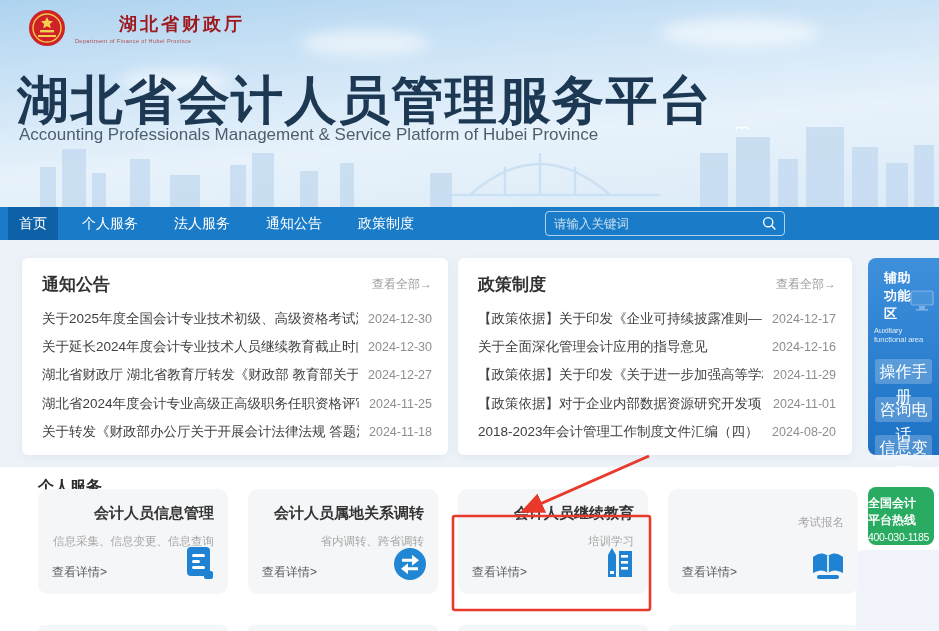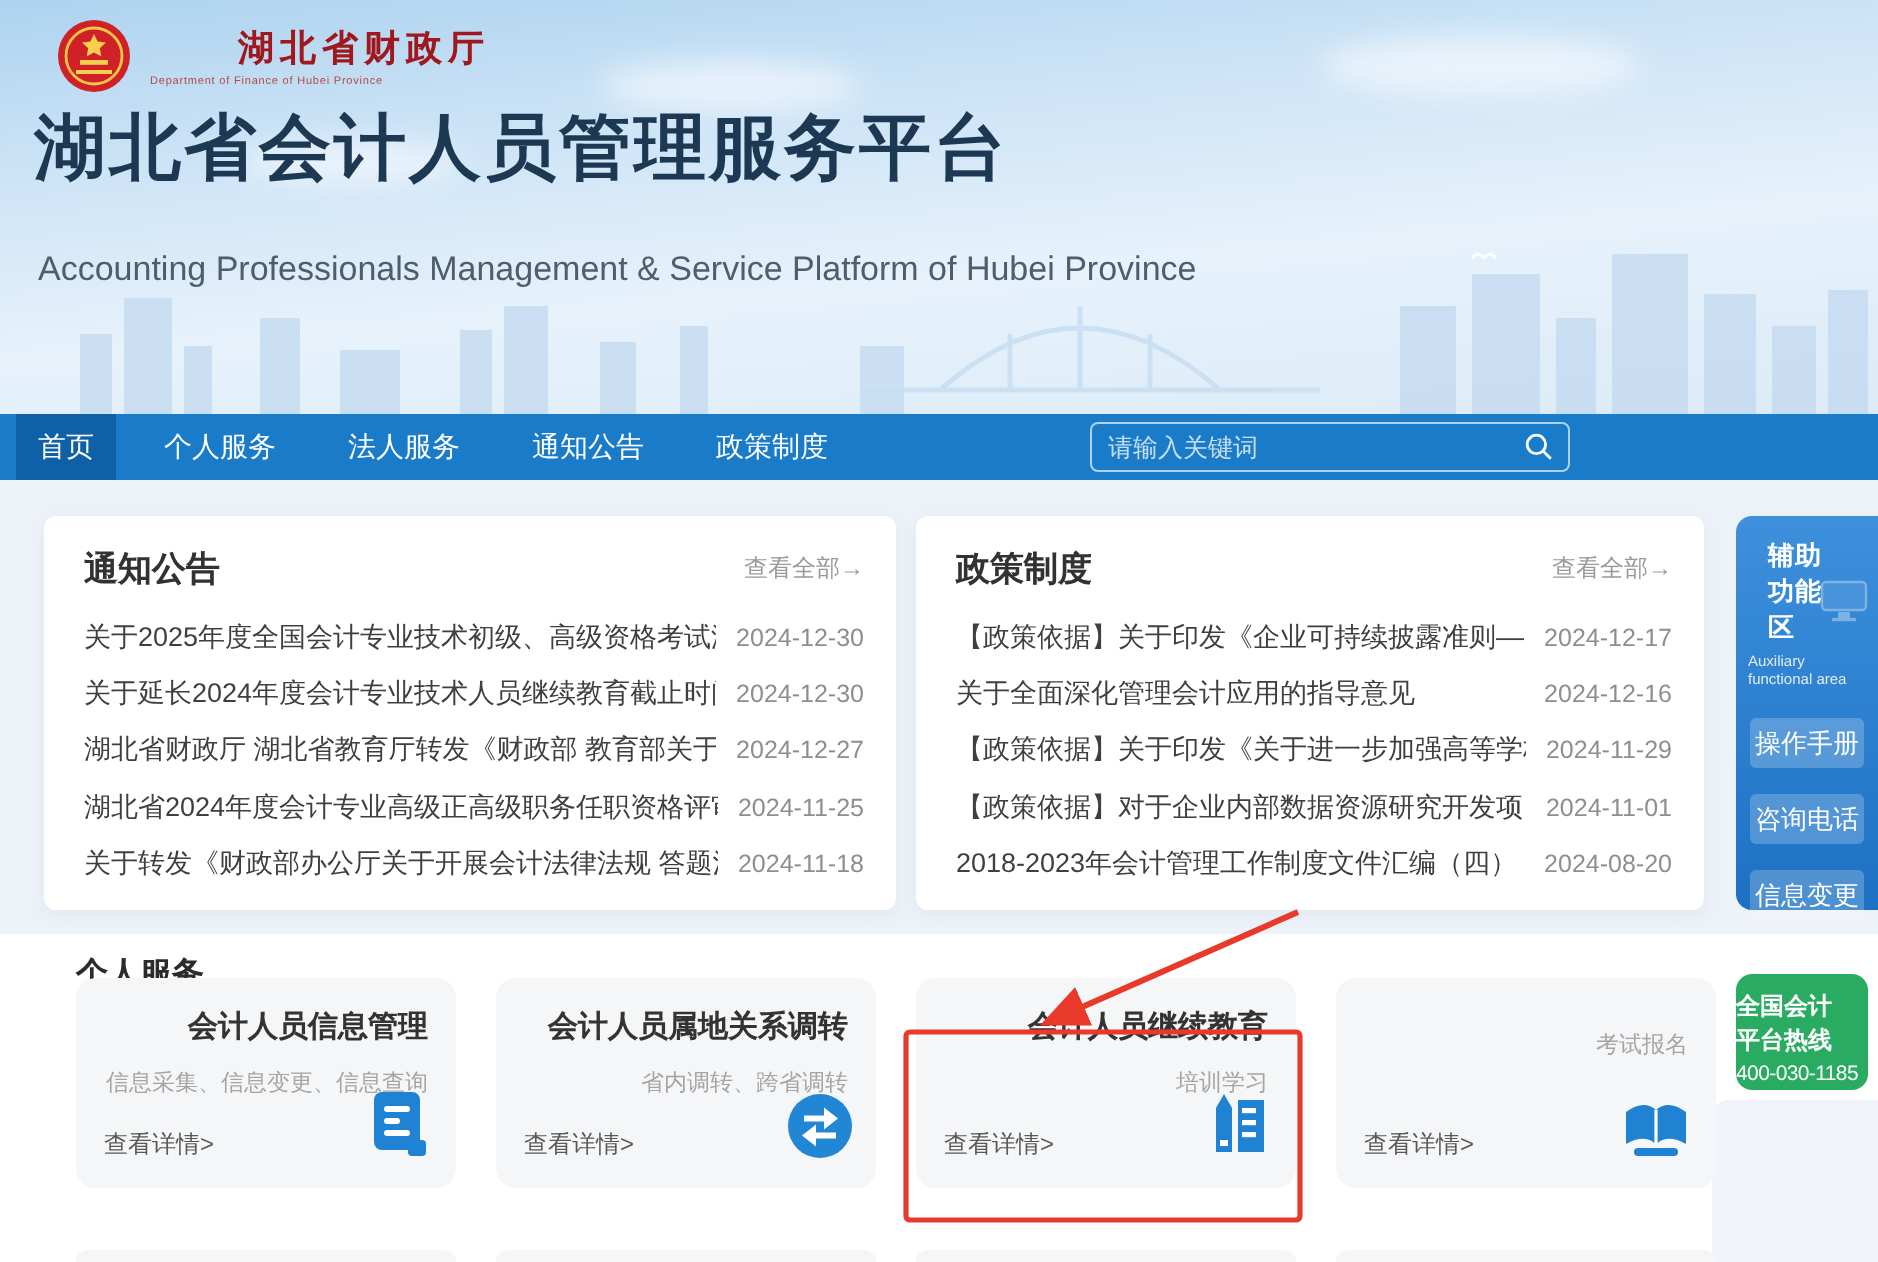--- a/index.html
+++ b/index.html
@@ -9,21 +9,21 @@
   
   .banner{position:absolute;left:0;top:0;width:939px;height:207px;
           background:linear-gradient(175deg,#aed3ef 0%,#cce3f6 30%,#e7f2fb 62%,#dcebf7 100%);}
   .cloud{position:absolute;background:#fff;border-radius:50%;filter:blur(7px);opacity:.55;}
   .skyline{position:absolute;left:0;bottom:0;}
   .logo{position:absolute;left:28px;top:9px;display:flex;align-items:center;}
   .logo-txt{margin-left:9px;}
   .logo-cn{font-family:"Liberation Serif",serif;font-weight:bold;font-size:18px;
            color:#9e181d;letter-spacing:3px;margin-left:44px;}
   .logo-en{font-size:5.5px;color:#b24a48;letter-spacing:.4px;margin-top:2px;}
-  .banner-title{position:absolute;left:17px;top:50px;font-size:36px;font-weight:900;
+  .banner-title{position:absolute;left:17px;top:66px;font-size:52px;font-weight:900;
                 color:#1d3852;letter-spacing:1.5px;}
   .banner-sub{position:absolute;left:19px;top:125px;font-size:17px;color:#4e5e6d;}
 
   
   .nav{position:absolute;left:0;top:207px;width:939px;height:33px;background:#1a7cc9;
        display:flex;align-items:stretch;color:#fff;}
   .nav-item{font-size:14px;line-height:33px;padding:0 12px;margin-left:12px;cursor:pointer;}
   .nav-item.active{background:#0e61a6;margin-left:8px;padding:0 11px;}
   .search-box{position:absolute;left:545px;top:4px;width:238px;height:23px;
               border:1px solid rgba(255,255,255,.65);border-radius:4px;
@@ -50,21 +50,21 @@
   .ptext{font-size:13.5px;color:#3f3f3f;white-space:nowrap;overflow:hidden;}
   .pdate{font-size:12.5px;color:#8e8e8e;margin-left:10px;flex-shrink:0;}
 
   
   .aux{position:absolute;left:868px;top:258px;width:71px;height:197px;
        background:linear-gradient(180deg,#3e90dc,#1c71c4);border-radius:8px 0 0 8px;
        color:#fff;text-align:center;box-sizing:border-box;}
   .aux-title{font-size:13px;font-weight:bold;margin:11px 16px 3px;letter-spacing:.5px;text-align:left;}
   .aux-sub{font-size:7.5px;color:rgba(255,255,255,.85);margin:0 6px;line-height:1.25;text-align:left;}
   .aux-mon{position:absolute;right:4px;top:32px;opacity:.35;}
-  .aux-btn{width:57px;height:25px;line-height:25px;margin:0 auto 13px;font-size:13px;
+  .aux-btn{width:57px;height:25px;line-height:25px;margin:0 auto 13px;font-size:16px;
            background:rgba(255,255,255,.22);border-radius:3px;cursor:pointer;}
   .aux-btns{margin-top:14px;}
   .aux-chevron{cursor:pointer;display:inline-block;margin-top:0;}
 
   
   .hotline{position:absolute;left:868px;top:487px;width:66px;height:58px;background:#2aab62;
            border-radius:8px;color:#fff;box-sizing:border-box;
            padding-top:8px;cursor:pointer;}
   .hot-l{font-size:12px;font-weight:bold;line-height:1.4;}
   .hot-n{font-size:10.5px;margin-top:2px;letter-spacing:-.3px;}

